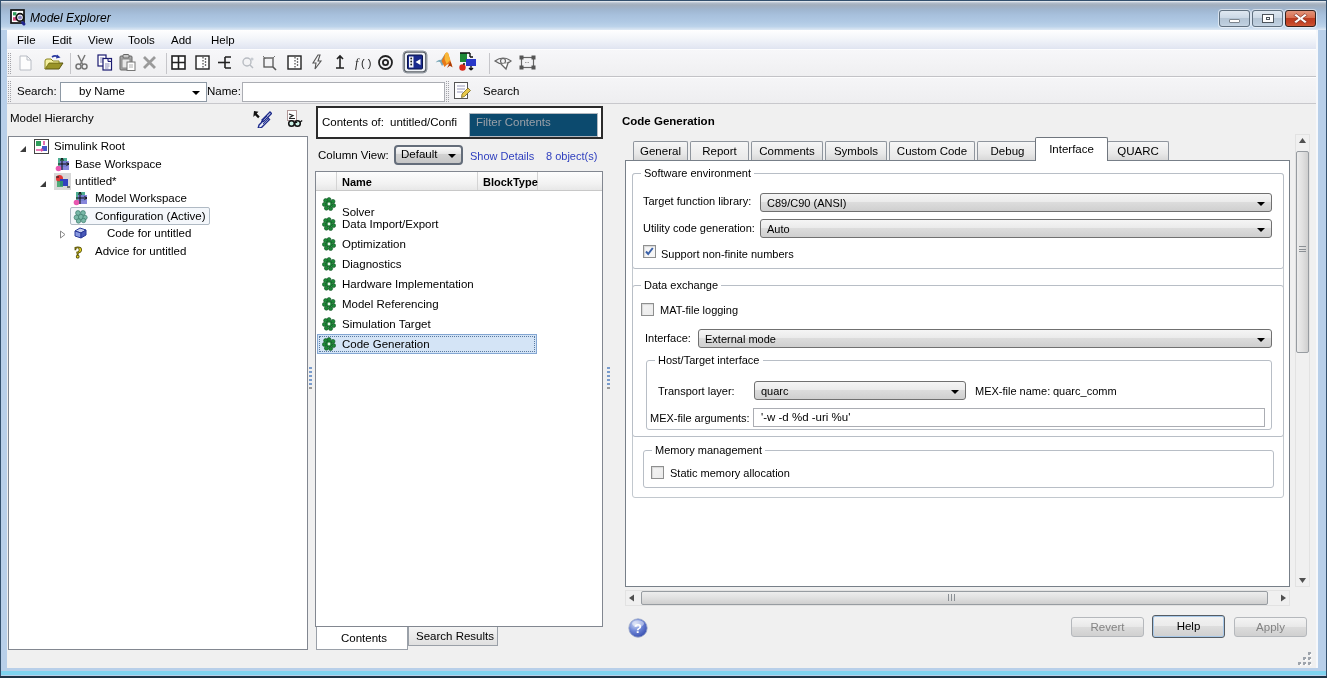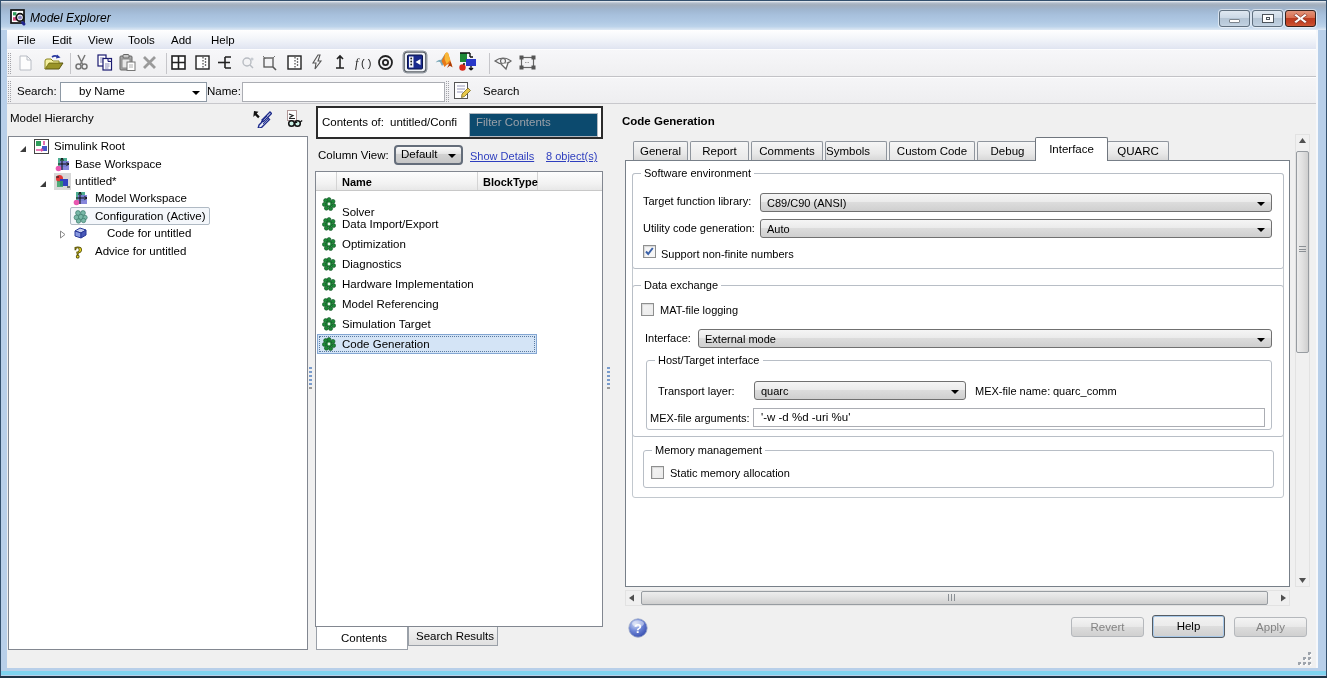--- a/index.html
+++ b/index.html
@@ -7,21 +7,21 @@
 body { font-family:"Liberation Sans", sans-serif; font-size:11.5px; color:#000; position:relative; background:#f0f0f0; }
 .abs { position:absolute; }
 
 #frame { position:absolute; left:0; top:0; width:1327px; height:678px; background:#b8cfe9; border:1px solid #33506d; }
 #titlebar { position:absolute; left:1px; top:1px; width:1325px; height:29px;
   background:linear-gradient(#eef2f6 0%, #b0bcca 7%, #a2aebc 14%, #9fb6d0 30%, #a7c0dc 48%, #b0c9e4 72%, #bcd3ea 88%, #dfe9f4 100%); }
 #content { position:absolute; left:7px; top:30px; width:1313px; height:638px; background:#f0f0f0; }
 .tbarbg { background:linear-gradient(#ffffff 0%, #f4f6fa 40%, #e4e8f3 85%, #dce1ee 100%); }
 .grip { position:absolute; width:3px; border-left:1px dotted #a2a2a8; border-right:1px dotted #a2a2a8; }
 .sep { position:absolute; width:1px; background:#c6c6ca; }
-.link { color:#2e3ebe; text-decoration:underline; }
+.link { color:#2e3ebe; }
 .combo { position:absolute; border:1px solid #707070; border-radius:3px;
   background:linear-gradient(#f5f5f5, #ebebeb 45%, #dddddd 46%, #cfcfcf 100%); }
 .combo .ctext { position:absolute; left:6px; top:2.5px; font-size:11px; }
 .carr { position:absolute; width:0; height:0; border-left:4px solid transparent; border-right:4px solid transparent; border-top:4px solid #000; }
 .fieldset { position:absolute; border:1px solid #b8bec6; border-radius:3px; background:#fff; }
 .legend { position:absolute; top:-7px; background:#fff; padding:0 3px; font-size:11px; }
 .cb { position:absolute; width:13px; height:13px; border:1px solid #8e8f8f; background:linear-gradient(135deg,#f4f4f4,#ebebeb); box-shadow:inset 1px 1px 1px #d8d8d8; }
 .row-label { position:absolute; font-size:11px; }
 .txtin { position:absolute; border:1px solid #abadb3; background:#fff; }
 </style>
@@ -453,21 +453,21 @@
 <div class="abs" style="left:316px; top:627px; width:92px; height:23px; background:#fff; border:1px solid #9aa0a8; border-top:none;"></div>
 <div class="abs" style="left:341px; top:632px;">Contents</div>
 <div class="abs" style="left:408px; top:627px; width:90px; height:19px; background:linear-gradient(#f4f4f4,#e0e0e0); border:1px solid #9aa0a8; border-top:none;"></div>
 <div class="abs" style="left:416px; top:630px;">Search Results</div>
 
 <div class="abs" style="left:622px; top:115px; font-weight:bold;">Code Generation</div>
 <div id="tabs">
     <div class="abs" style="left:633px; top:141px; width:55px; height:20px; background:linear-gradient(#f6f6f6,#e8e8e8 60%,#d6d6d6); border:1px solid #8f959d; border-bottom:none; border-radius:2px 2px 0 0; text-align:center; padding-top:3px;">General</div>
     <div class="abs" style="left:690px; top:141px; width:59px; height:32px; background:linear-gradient(#f6f6f6,#e8e8e8 60%,#d6d6d6); border:1px solid #8f959d; border-bottom:none; border-radius:2px 2px 0 0; text-align:center; padding-top:3px;">Report</div>
     <div class="abs" style="left:751px; top:141px; width:72px; height:20px; background:linear-gradient(#f6f6f6,#e8e8e8 60%,#d6d6d6); border:1px solid #8f959d; border-bottom:none; border-radius:2px 2px 0 0; text-align:center; padding-top:3px;">Comments</div>
-    <div class="abs" style="left:825px; top:141px; width:62px; height:20px; background:linear-gradient(#f6f6f6,#e8e8e8 60%,#d6d6d6); border:1px solid #8f959d; border-bottom:none; border-radius:2px 2px 0 0; text-align:left; padding-top:3px;">Symbols</div>
+    <div class="abs" style="left:825px; top:141px; width:62px; height:20px; background:linear-gradient(#f6f6f6,#e8e8e8 60%,#d6d6d6); border:1px solid #8f959d; border-bottom:none; border-radius:2px 2px 0 0; text-align:center; padding-top:3px;">Symbols</div>
     <div class="abs" style="left:889px; top:141px; width:86px; height:28px; background:linear-gradient(#f6f6f6,#e8e8e8 60%,#d6d6d6); border:1px solid #8f959d; border-bottom:none; border-radius:2px 2px 0 0; text-align:center; padding-top:3px;">Custom Code</div>
     <div class="abs" style="left:977px; top:141px; width:61px; height:20px; background:linear-gradient(#f6f6f6,#e8e8e8 60%,#d6d6d6); border:1px solid #8f959d; border-bottom:none; border-radius:2px 2px 0 0; text-align:center; padding-top:3px;">Debug</div>
     <div class="abs" style="left:1107px; top:141px; width:62px; height:20px; background:linear-gradient(#f6f6f6,#e8e8e8 60%,#d6d6d6); border:1px solid #8f959d; border-bottom:none; border-radius:2px 2px 0 0; text-align:center; padding-top:3px;">QUARC</div>
   </div>
 
 <div class="abs" style="left:625px; top:160px; width:665px; height:427px; background:#fff; border:1px solid #777f88;"></div>
 
 <div id="seltab">
     <div class="abs" style="left:1035px; top:137px; width:73px; height:24px; background:#fff; border:1px solid #70767e; border-bottom:none; border-radius:2px 2px 0 0; text-align:center; padding-top:5px;">Interface</div>
   </div>

